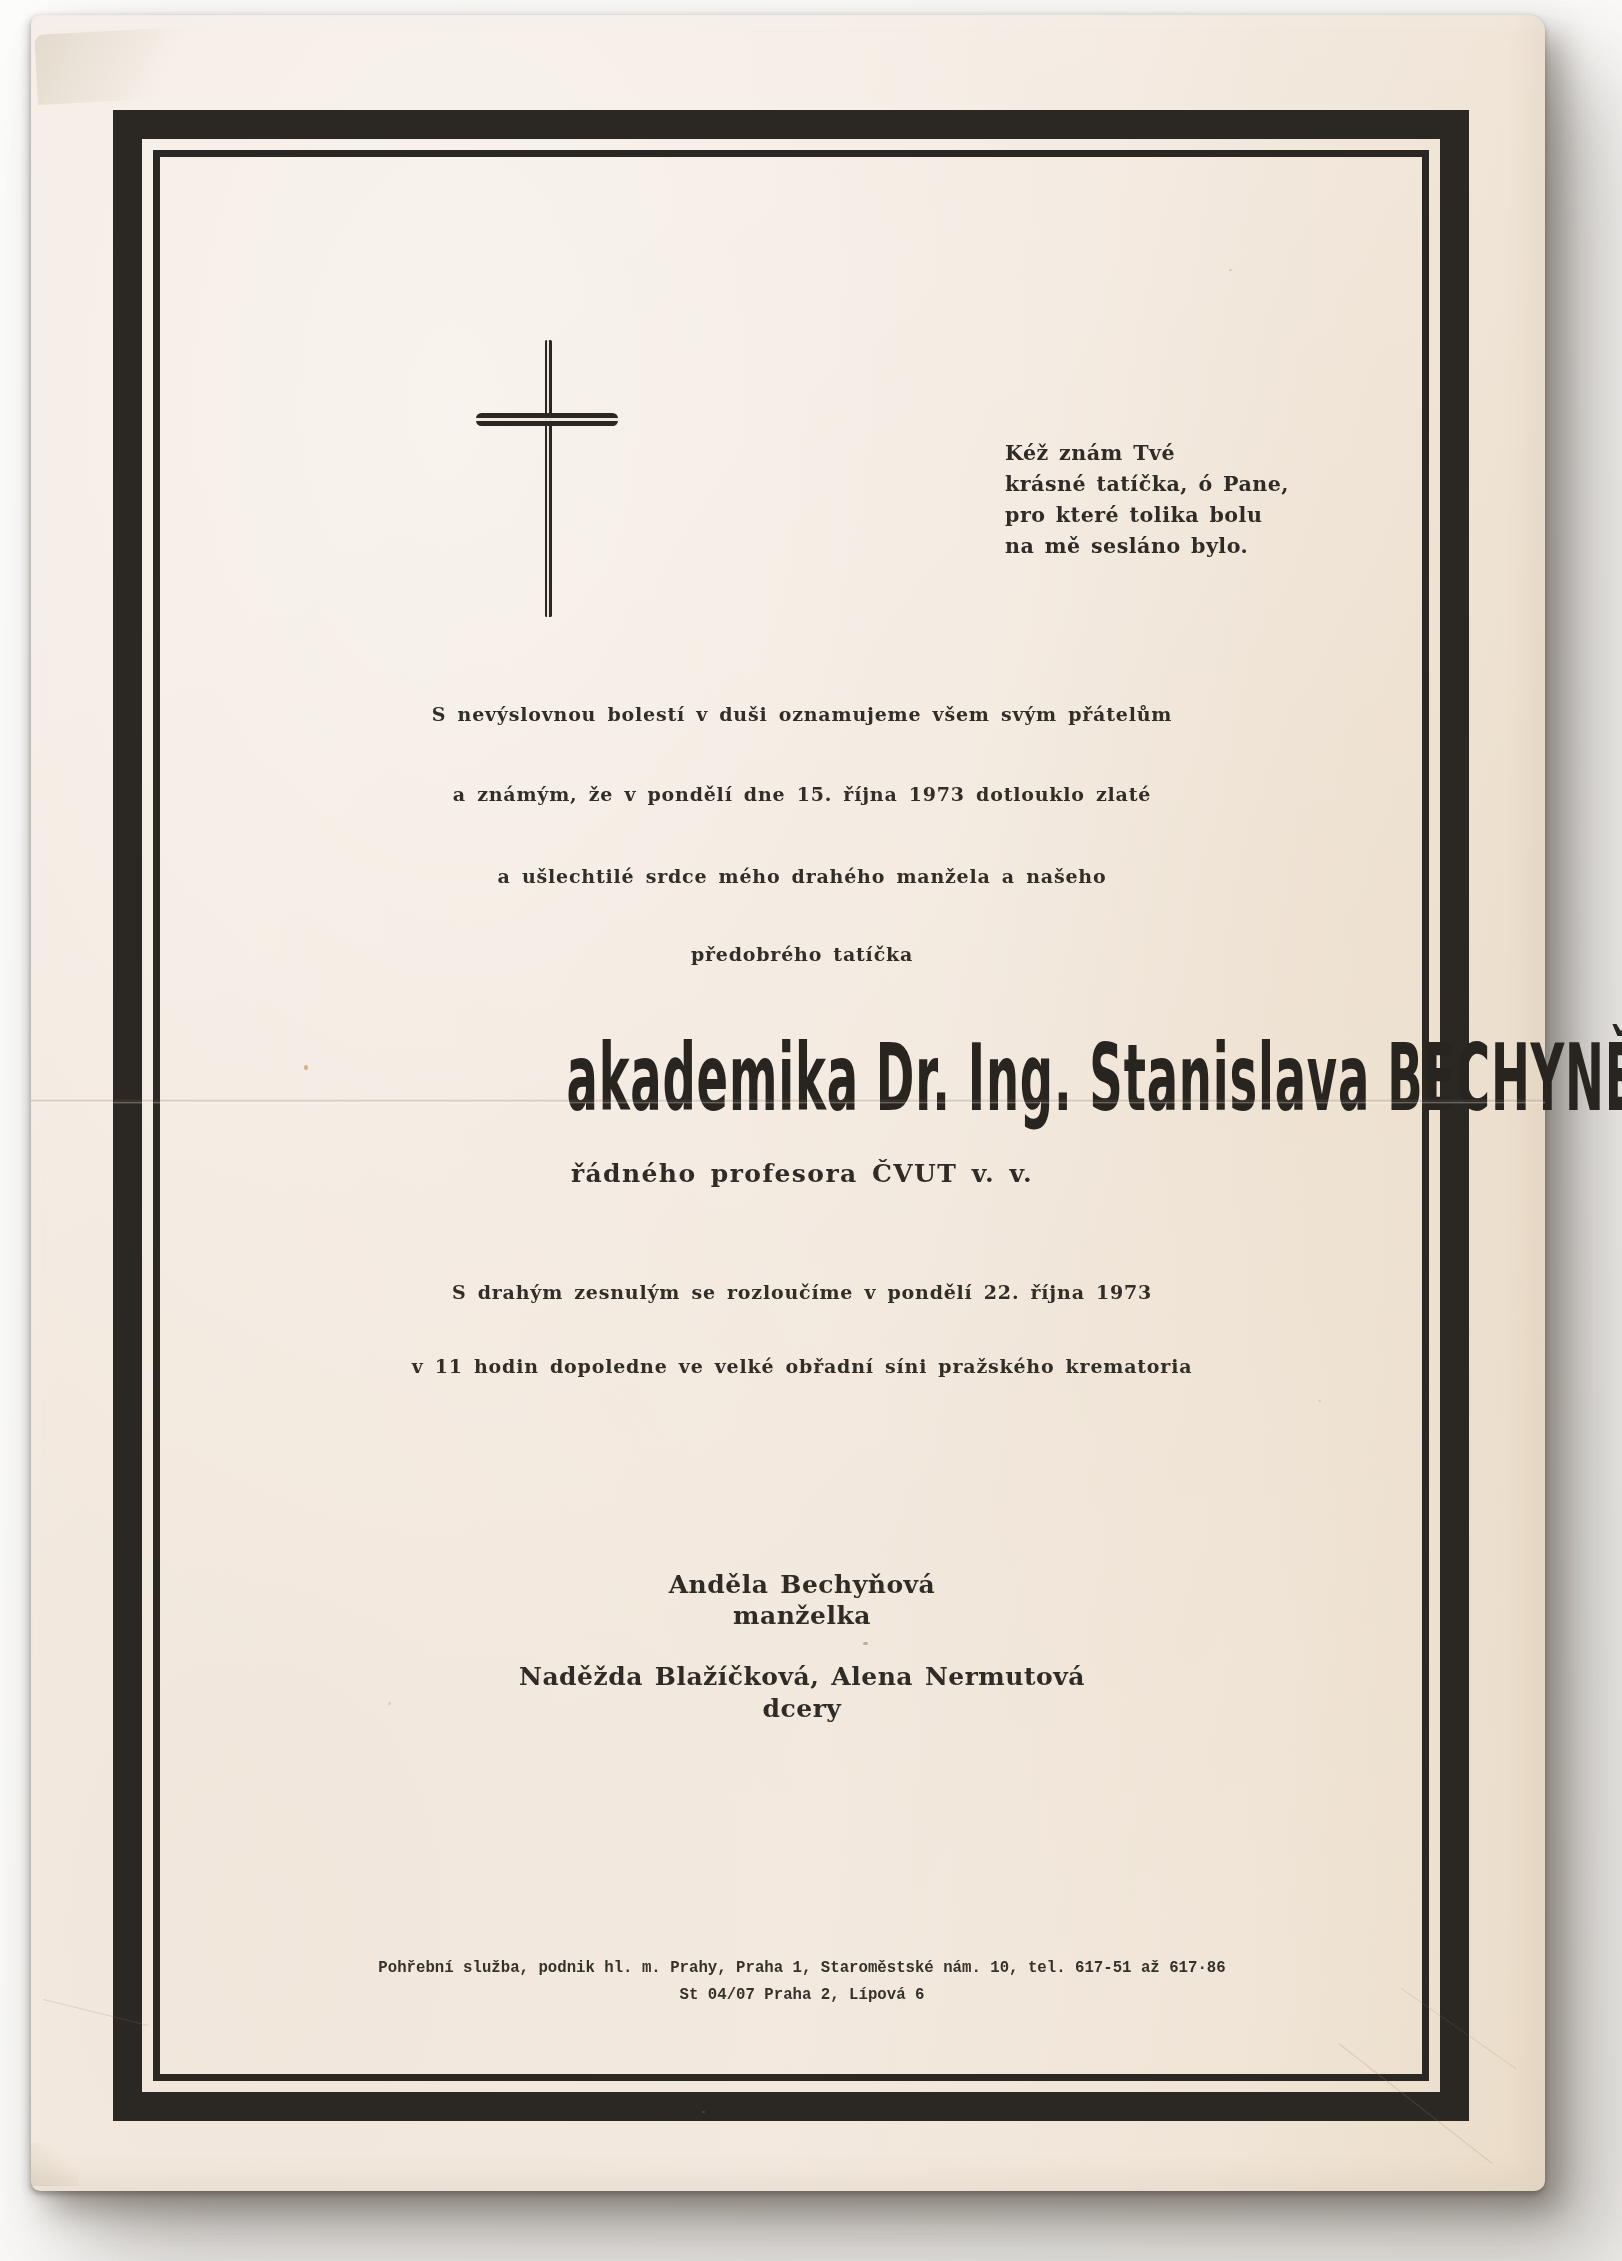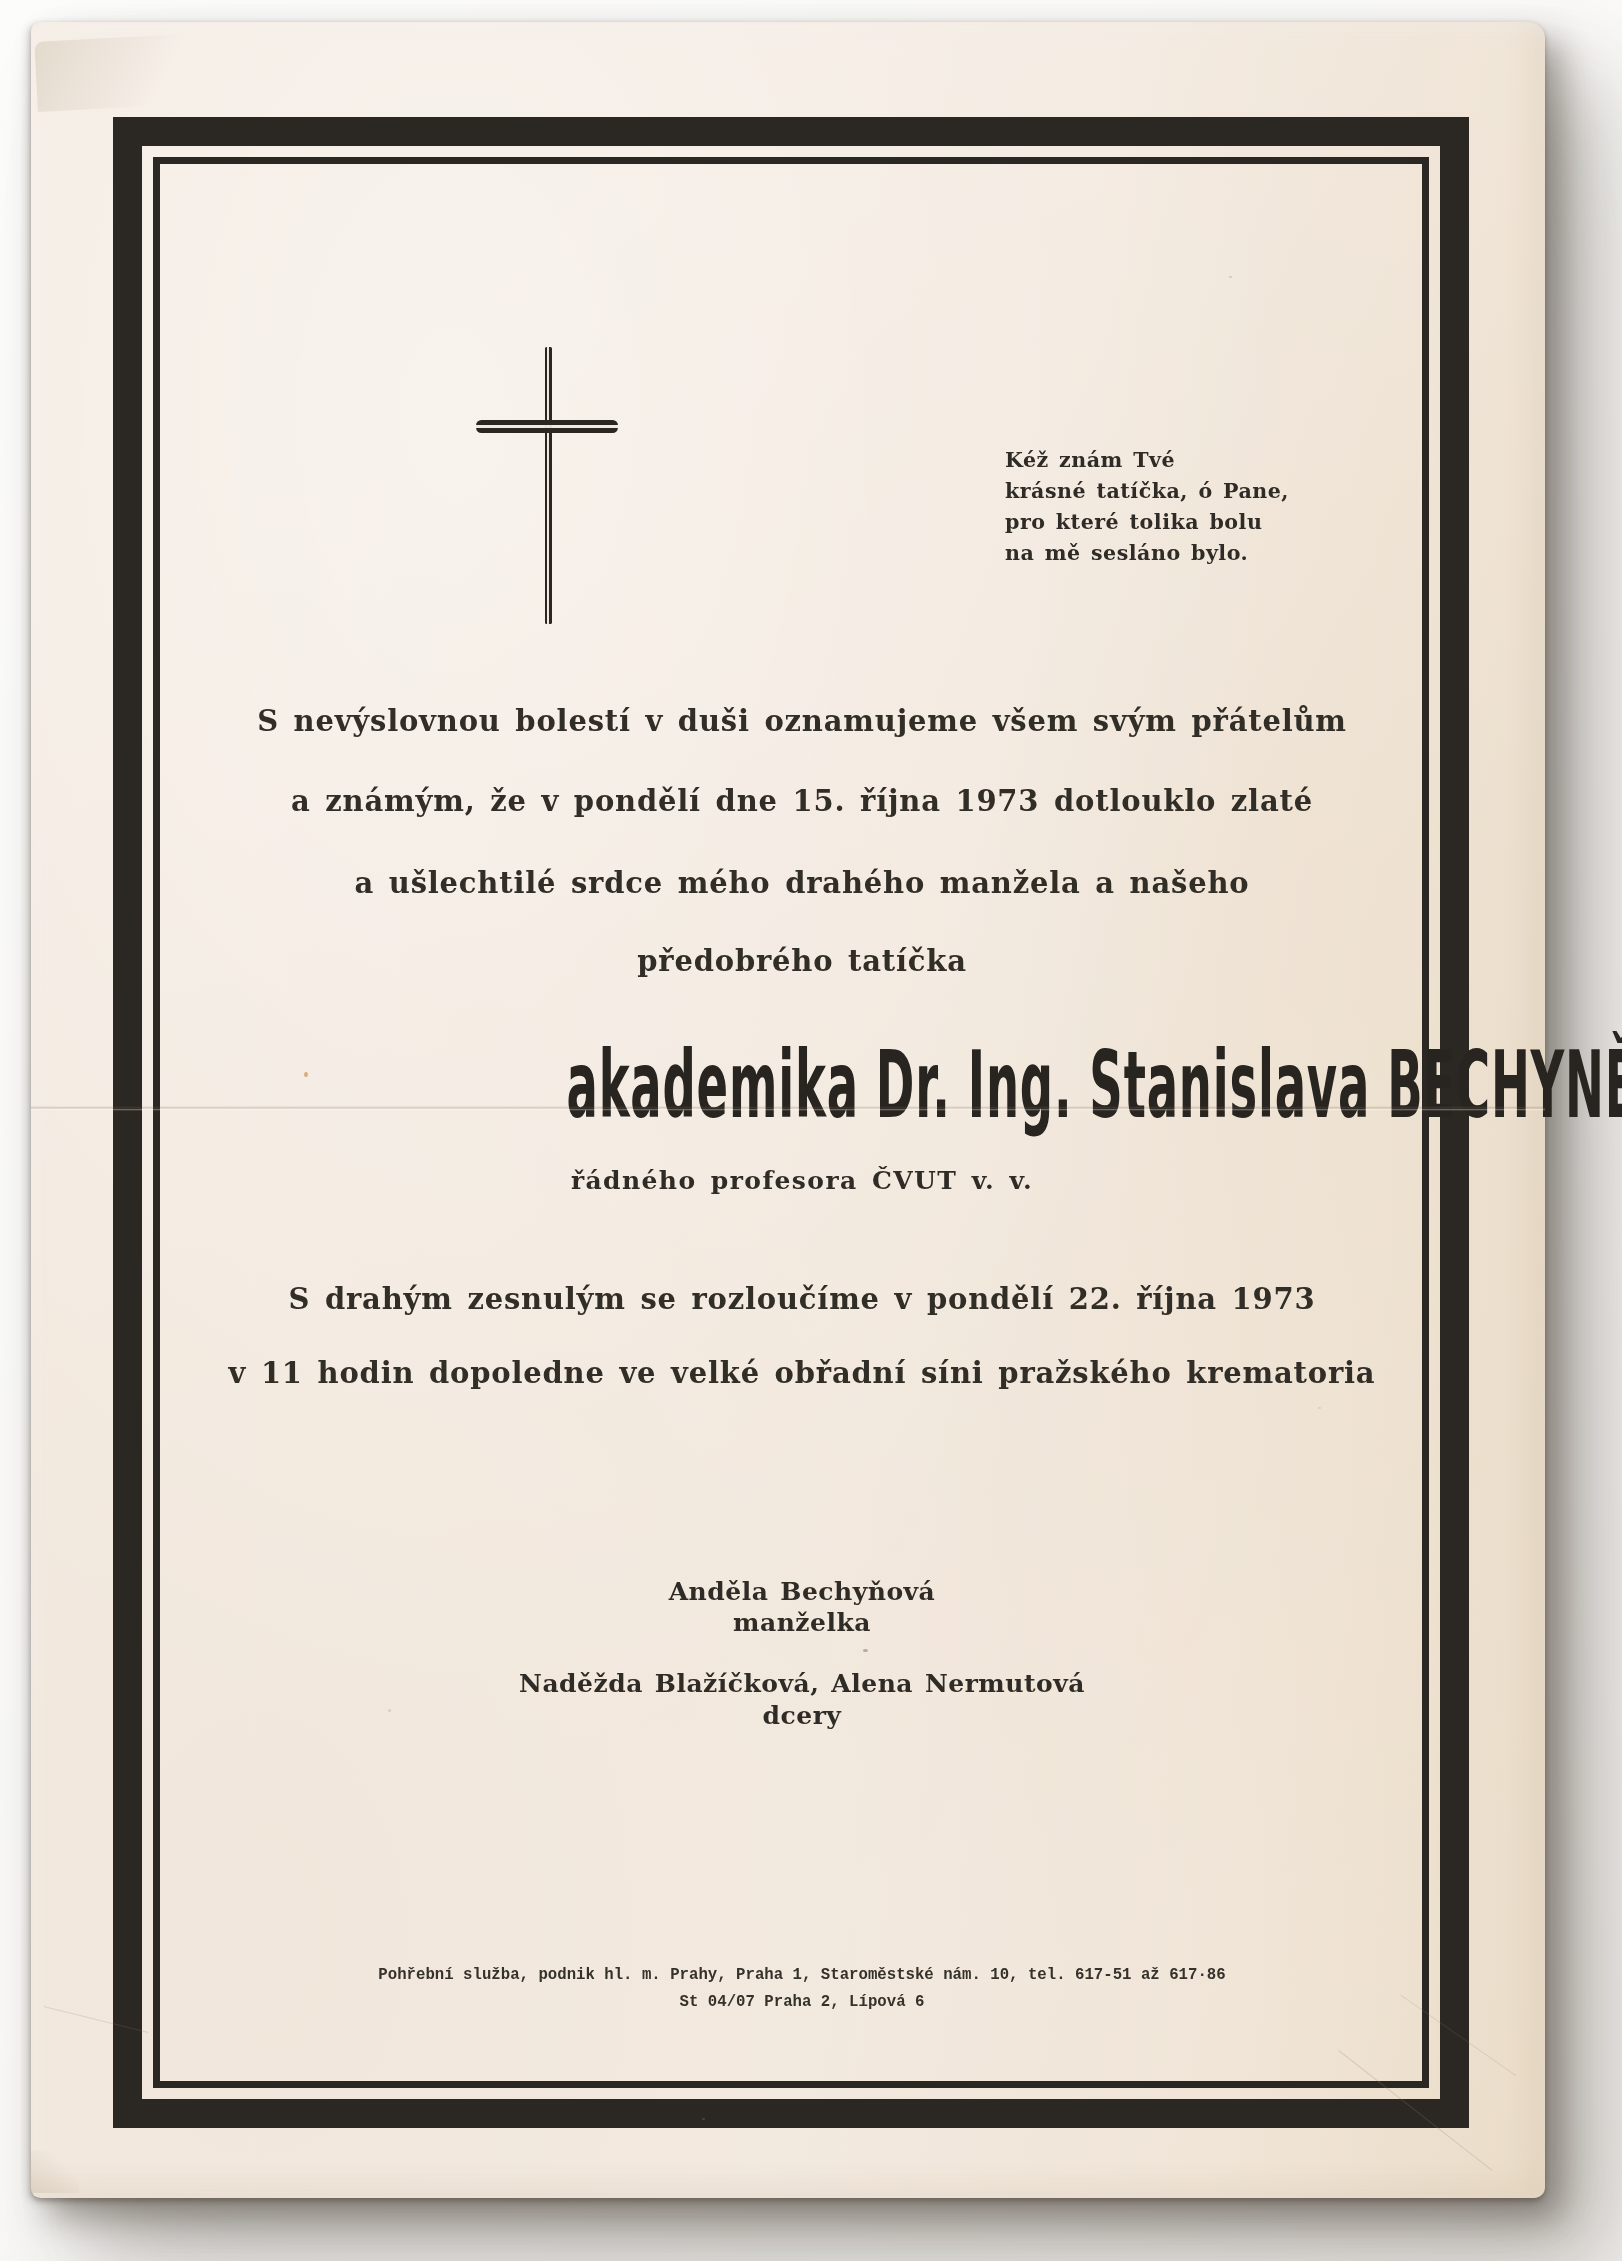--- a/index.html
+++ b/index.html
@@ -31,42 +31,41 @@
       #f2e9e0;
     border-radius: 8.7px 16px 10.8px 9.7px;
     box-shadow:
       0 2.2px 4.3px rgba(70,60,50,0.30),
       -2.7px 3.8px 8.7px rgba(70,60,50,0.20),
       16px 18.4px 32px rgba(70,60,50,0.42),
       43px 50px 76px rgba(70,60,50,0.28),
       81px 92px 124px rgba(70,60,50,0.12),
       inset -10.8px -8.7px 30px rgba(140,110,70,0.10),
       inset 4.3px 5.4px 21.6px rgba(255,255,255,0.35);
-    margin-top: 7px;
   }
   .frame-outer {
     position: absolute;
     left: 82px; top: 95px; right: 76px; bottom: 70px;
     border: 29px solid #2b2722;
     box-shadow: inset 0 0 3.2px rgba(242,233,224,0.25);
   }
   .frame-inner {
     position: absolute;
     left: 122px; top: 135px; right: 116px; bottom: 110px;
     border: 7.6px solid #2b2722;
   }
   .c {
     position: absolute;
     left: 0;
     right: -28px;
     text-align: center;
     white-space: nowrap;
   }
   .body-line {
-    font-size: 29px;
+    font-size: 19px;
     line-height: 36px;
     font-weight: bold;
     letter-spacing: 0.8px;
     word-spacing: 3.8px;
     color: #312d27;
   }
   .epigraph {
     position: absolute;
     left: 974px;
     top: 423px;

